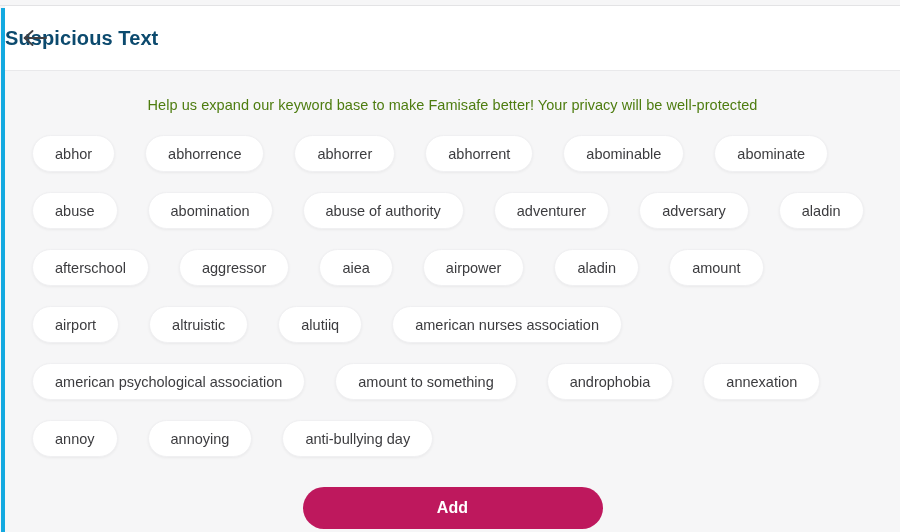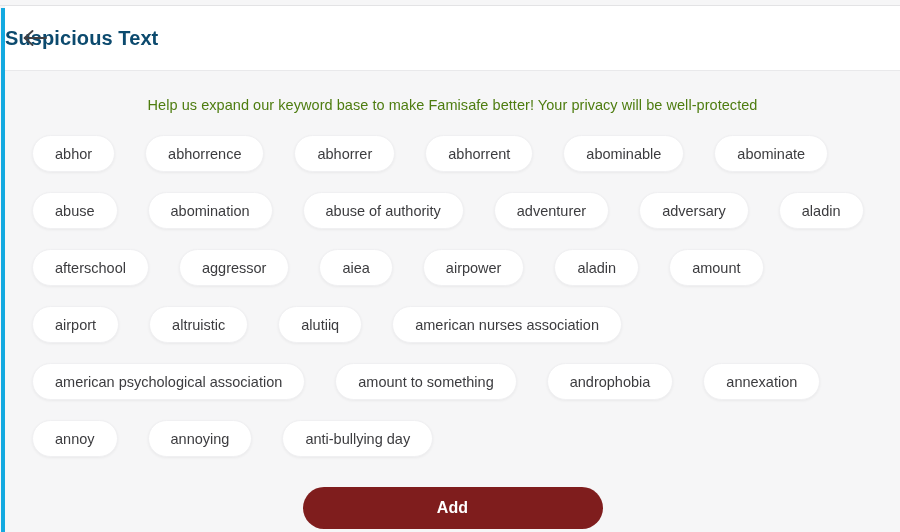--- a/index.html
+++ b/index.html
@@ -125,21 +125,21 @@
     display: flex;
     justify-content: center;
     padding-top: 30px;
   }
 
   #add-button {
     width: 300px;
     height: 42px;
     border: none;
     border-radius: 21px;
-    background: #7f1d1d;
+    background: #be185d;
     color: #ffffff;
     font-family: "Liberation Sans", sans-serif;
     font-size: 16px;
     font-weight: bold;
     letter-spacing: .2px;
     cursor: pointer;
   }
 </style>
 </head>
 <body>

